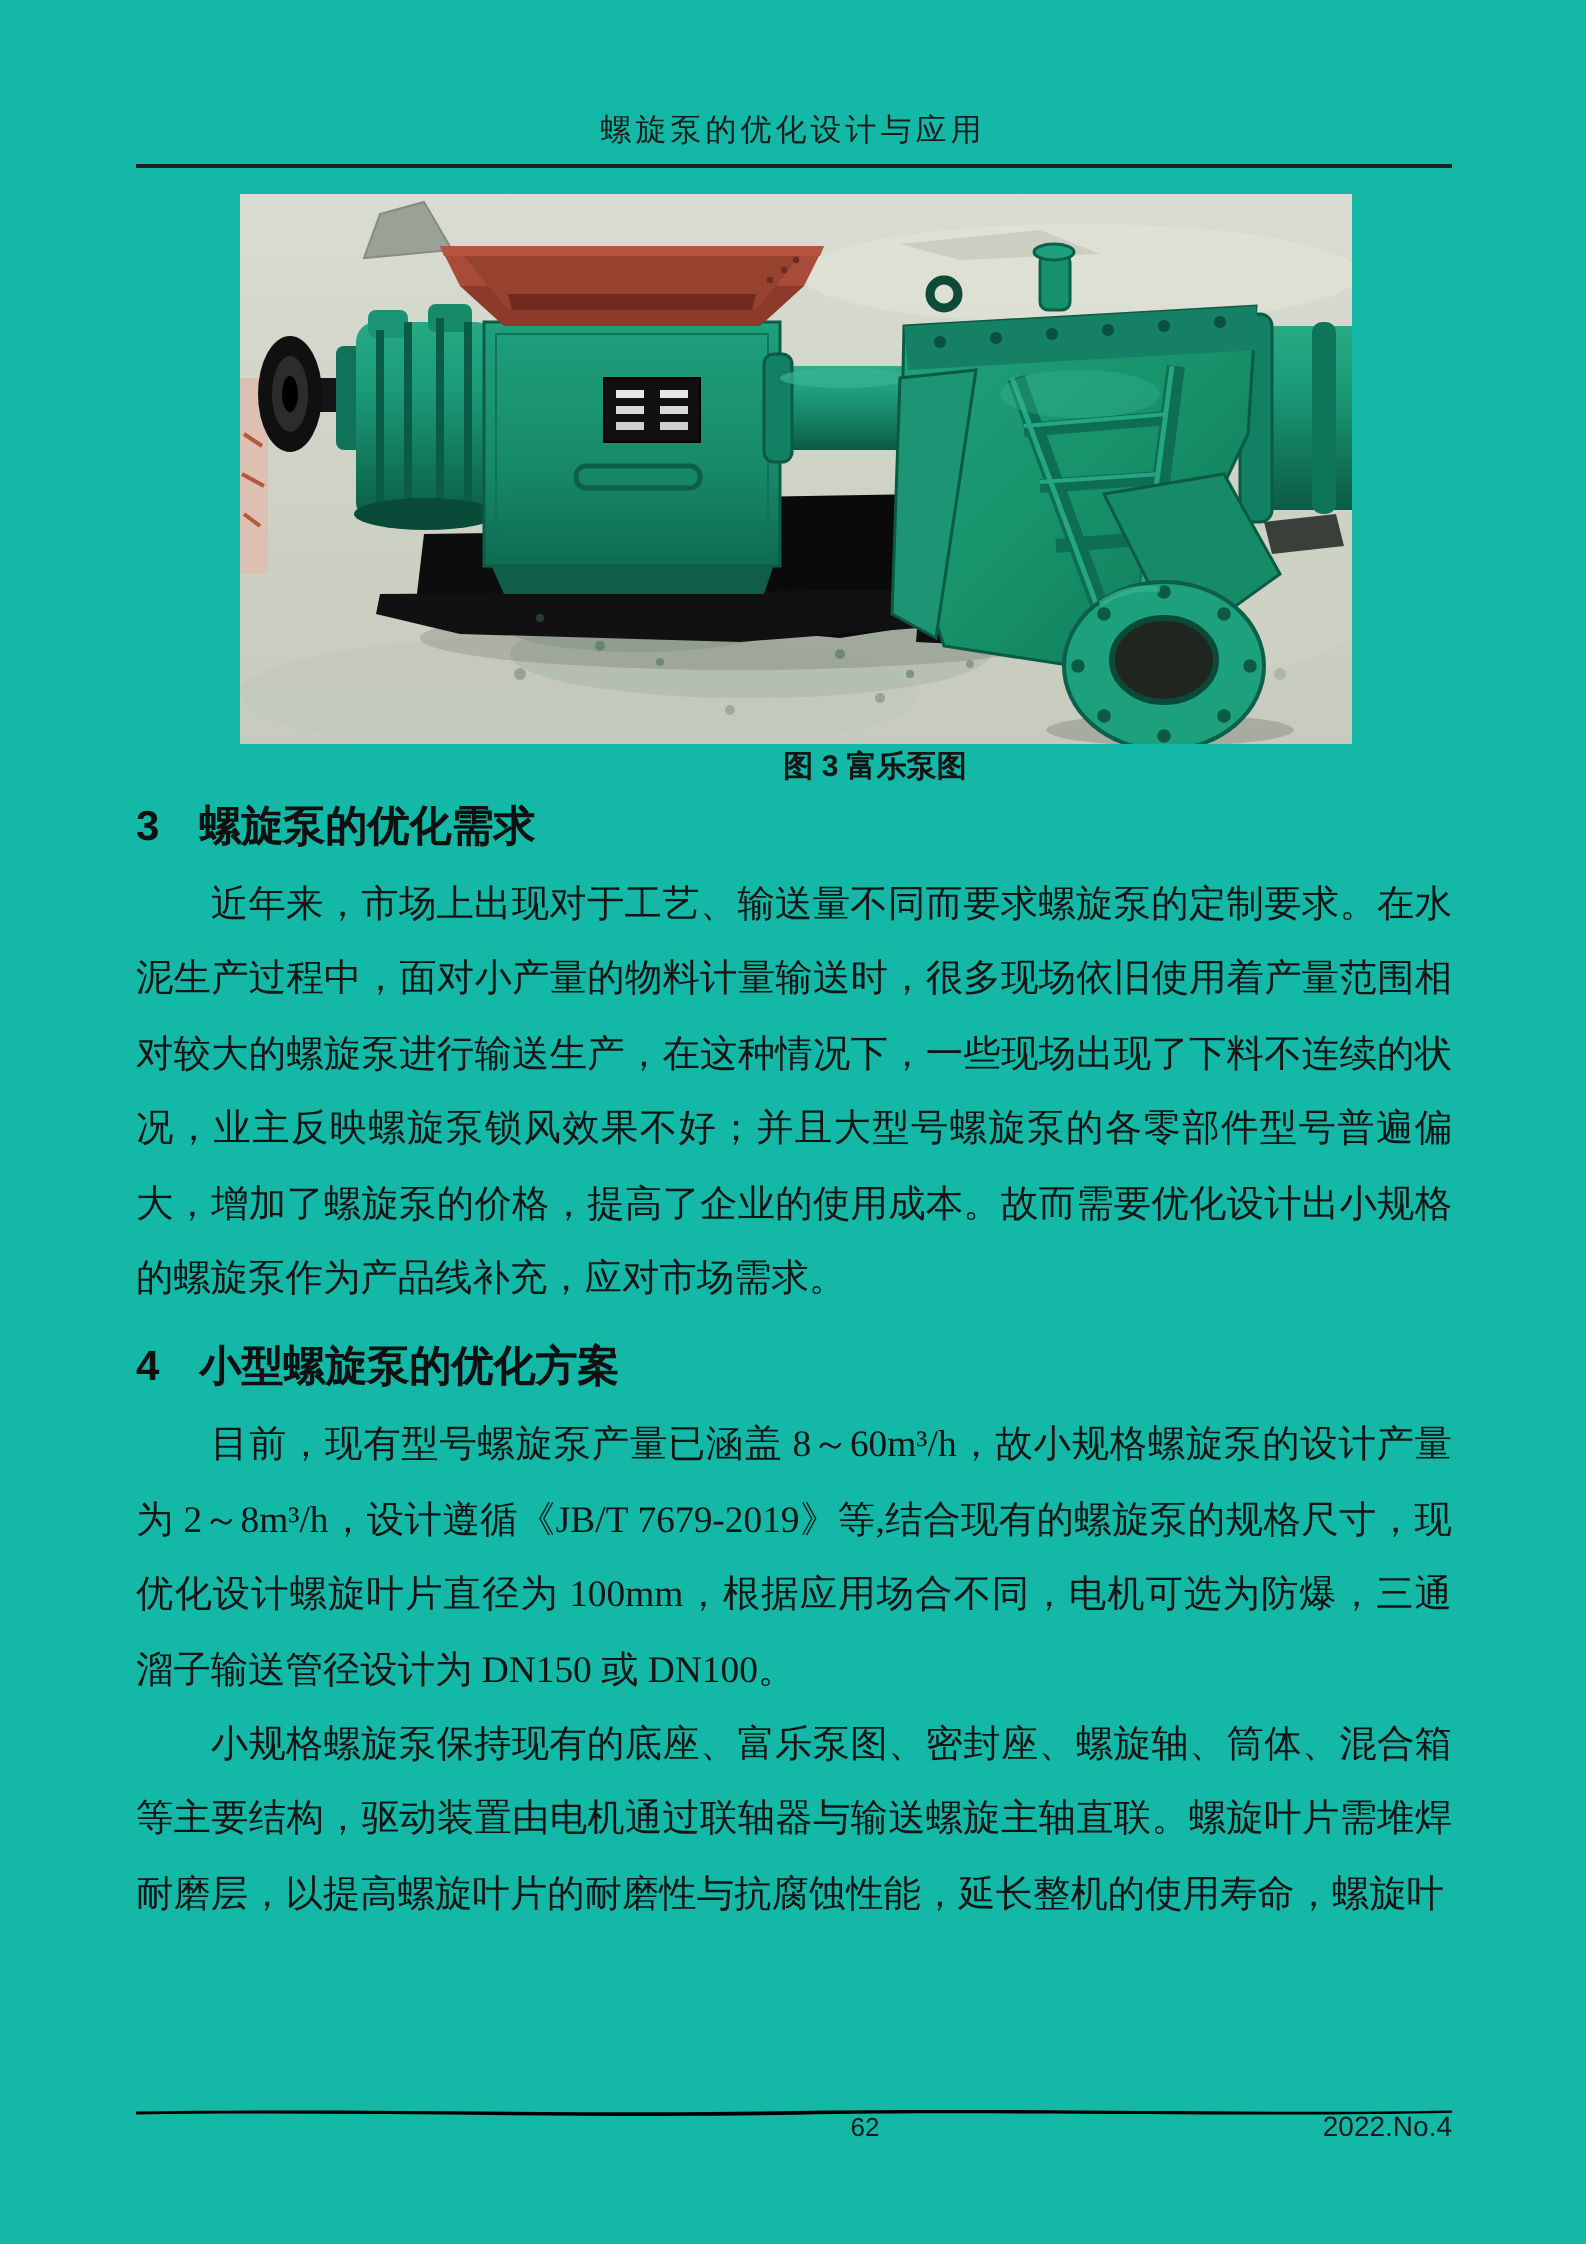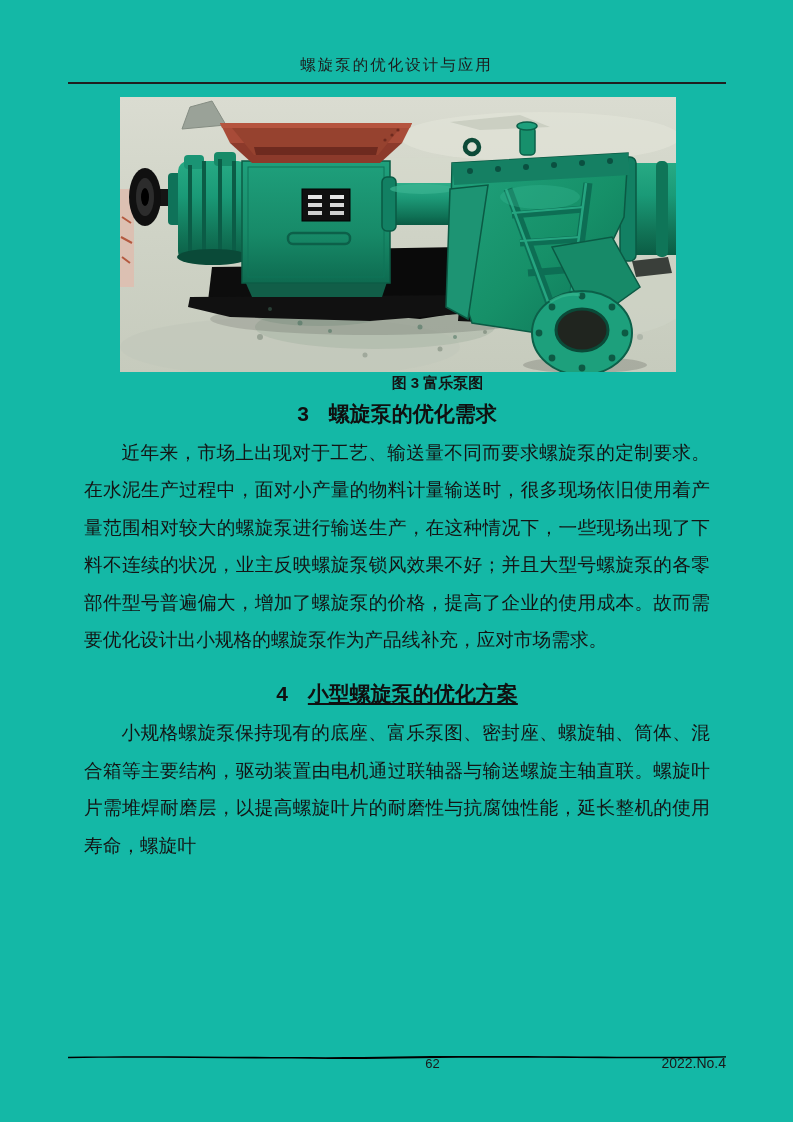--- a/index.html
+++ b/index.html
@@ -23,29 +23,28 @@
     font-family:"Liberation Sans","DejaVu Sans",sans-serif;
     font-weight:bold;font-size:15px;color:#141414;margin-left:41px;
   }
   .content{
     position:absolute;top:396px;left:68px;width:658px;
   }
   .sec-heading{
     font-family:"Liberation Sans","DejaVu Sans",sans-serif;
     font-weight:bold;font-size:21px;line-height:30px;color:#101010;
     margin:3px 0 5px 0;
-    text-align:center;
   }
   .sec-heading .sec-num{display:inline-block;margin-right:20px;}
   .content p{
-    margin:16px;font-size:18.7px;line-height:37.4px;color:#141414;
+    margin:0;font-size:18.7px;line-height:37.4px;color:#141414;
     text-align:justify;text-justify:inter-ideograph;text-indent:2em;
   }
   .sec-heading + p{margin-top:1px;}
-  .gap-before{margin-top:21px;text-decoration:underline;}
+  .gap-before{margin-top:11px;}
   .footer-rule{
     position:absolute;top:1046px;left:68px;width:658px;height:6px;
   }
   .footer-page{
     position:absolute;top:1056px;left:0;width:100%;text-align:center;
     font-family:"Liberation Sans","DejaVu Sans",sans-serif;
     font-size:13px;color:#1a1a1a;padding-left:36px;
   }
   .footer-issue{
     position:absolute;top:1055px;right:67px;
@@ -253,20 +252,21 @@
   <div class="content">
 
     <div class="sec-heading">
       <span class="sec-num">3</span><span>螺旋泵的优化需求</span>
     </div>
     <p>近年来，市场上出现对于工艺、输送量不同而要求螺旋泵的定制要求。在水泥生产过程中，面对小产量的物料计量输送时，很多现场依旧使用着产量范围相对较大的螺旋泵进行输送生产，在这种情况下，一些现场出现了下料不连续的状况，业主反映螺旋泵锁风效果不好；并且大型号螺旋泵的各零部件型号普遍偏大，增加了螺旋泵的价格，提高了企业的使用成本。故而需要优化设计出小规格的螺旋泵作为产品线补充，应对市场需求。</p>
 
     <div class="sec-heading gap-before">
       <span class="sec-num">4</span><span>小型螺旋泵的优化方案</span>
     </div>
+    <p>目前，现有型号螺旋泵产量已涵盖 8～60m³/h，故小规格螺旋泵的设计产量为 2～8m³/h，设计遵循《JB/T 7679-2019》等,结合现有的螺旋泵的规格尺寸，现优化设计螺旋叶片直径为 100mm，根据应用场合不同，电机可选为防爆，三通溜子输送管径设计为 DN150 或 DN100。</p>
     <p>小规格螺旋泵保持现有的底座、富乐泵图、密封座、螺旋轴、筒体、混合箱等主要结构，驱动装置由电机通过联轴器与输送螺旋主轴直联。螺旋叶片需堆焊耐磨层，以提高螺旋叶片的耐磨性与抗腐蚀性能，延长整机的使用寿命，螺旋叶</p>
 
   </div>
 
   <div class="footer-rule">
     <svg width="658" height="6" viewBox="0 0 658 6" preserveAspectRatio="none">
       <path d="M0,2.8 C110,0.8 230,4.6 330,2.5 C430,0.6 560,4.3 658,2.2 L658,3.4 C560,5.8 430,2.2 330,4.4 C230,6.4 110,2.6 0,4.2 Z" fill="#000"></path>
     </svg>
   </div>
   <div class="footer-page">62</div>

